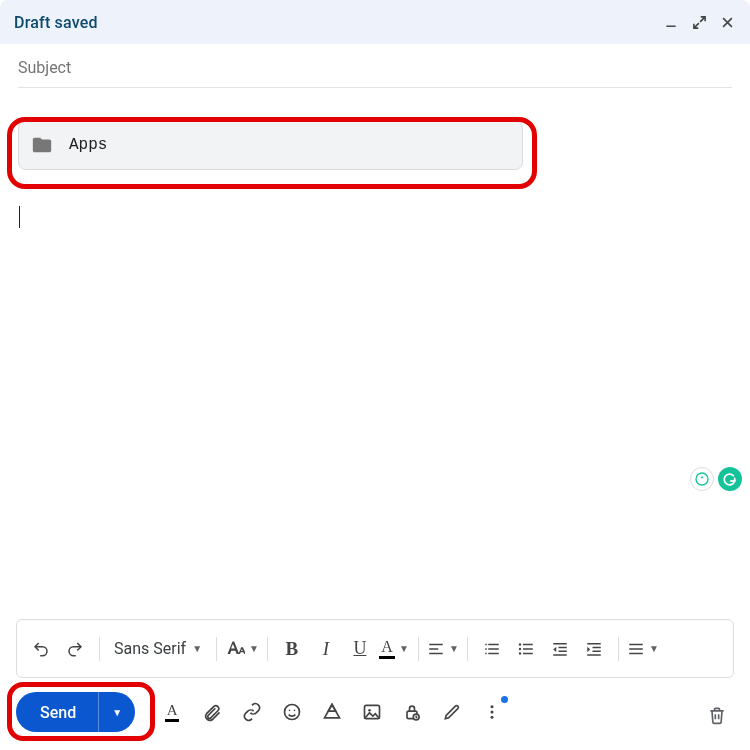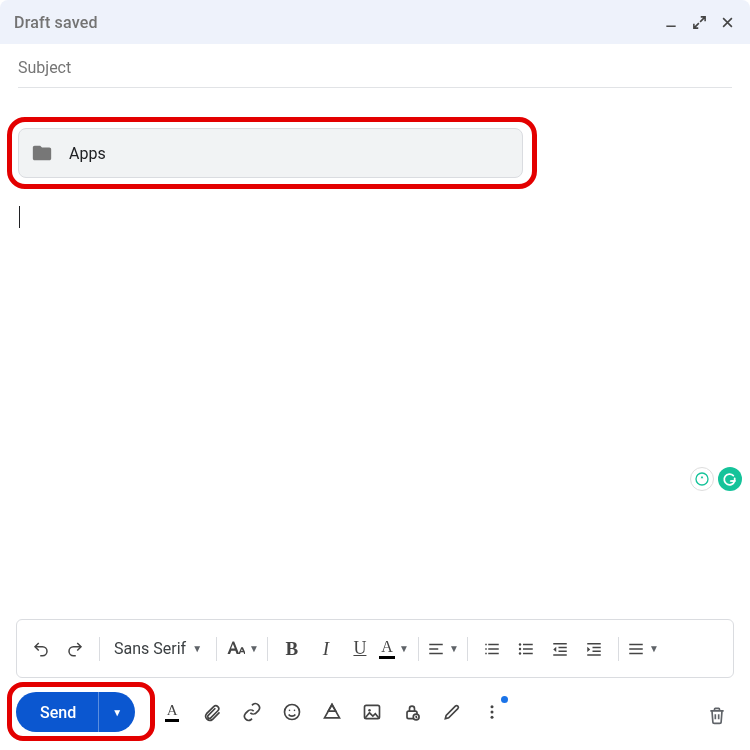--- a/index.html
+++ b/index.html
@@ -5,38 +5,38 @@
   * { box-sizing: border-box; }
   html, body { margin: 0; padding: 0; width: 750px; height: 750px; font-family: 'Google Sans', Roboto, Arial, sans-serif; background: #fff; }
   .compose {
     width: 750px; height: 750px; background: #fff; display: flex; flex-direction: column;
     position: relative;
   }
   .header {
     background: #eef2fb; height: 44px; display: flex; align-items: center;
     padding: 0 14px; justify-content: space-between; border-radius: 8px 8px 0 0;
   }
-  .header-title { color: #737373; font-size: 16px; font-weight: 500; letter-spacing: 0.2px; }
+  .header-title { color: #0c4a6e; font-size: 16px; font-weight: 500; letter-spacing: 0.2px; }
   .header-controls { display: flex; align-items: center; gap: 10px; }
   .header-controls .hc { width: 18px; height: 18px; display: flex; align-items: center; justify-content: center; color: #444; cursor: pointer; }
   .field-row {
     margin: 0 18px; padding: 14px 0 10px; border-bottom: 1px solid #e1e3e6;
     font-size: 16px; color: #222;
   }
   .field-row.recipient { padding-top: 18px; }
   .subject-input {
     border: none; outline: none; width: 100%; font-size: 16px; color: #0f766e;
     font-family: inherit; padding: 0;
   }
   .subject-input::placeholder { color: #757575; }
   .body-area {
     flex: 1; padding: 40px 18px 0; position: relative;
   }
   .apps-chip-wrap {
-    position: absolute; top: 40px; left: 18px;
+    position: absolute; top: 32px; left: 18px; font-family: Liberation Mono, monospace;
   }
   .apps-chip {
     width: 505px; height: 50px; border: 1px solid #dadce0; border-radius: 8px;
     background: #f1f3f4; display: flex; align-items: center; padding: 0 12px;
     gap: 16px;
   }
   .apps-chip .folder-ic { color: #777; display: flex; align-items: center; }
   .apps-chip .chip-label { font-size: 16px; color: #202124; }
   .highlight-chip {
     position: absolute; top: 29px; left: 7px; width: 530px; height: 72px;

